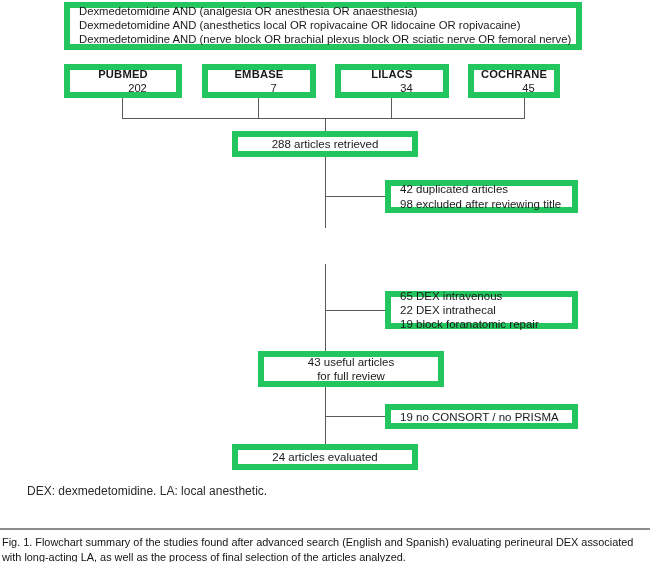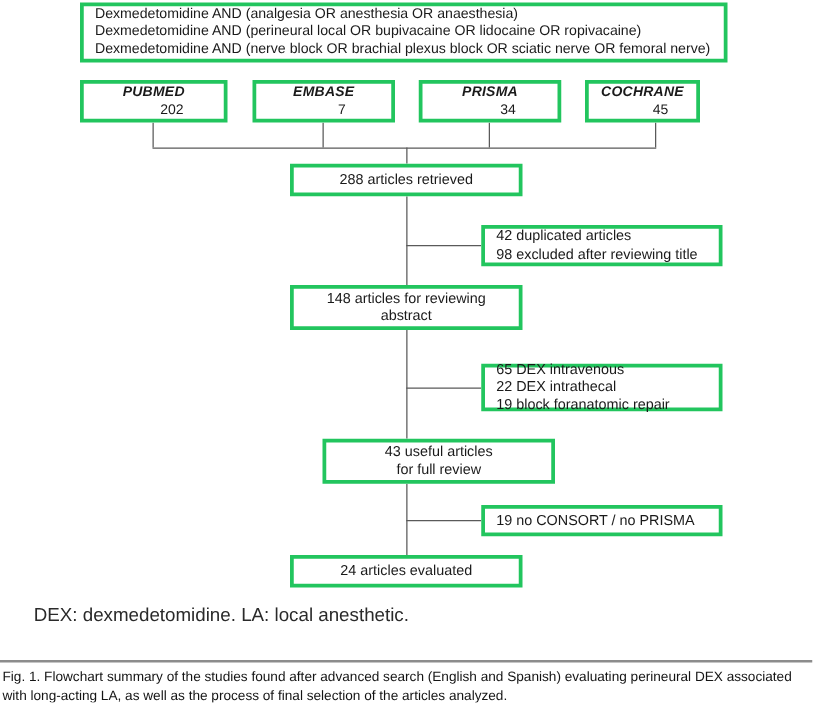--- a/index.html
+++ b/index.html
@@ -16,21 +16,21 @@
   }
 
   #figure-canvas {
     position: absolute;
     left: 0; top: 0;
     width: 650px; height: 528px;
   }
 
   .box {
     position: absolute;
-    border: 3px solid #22c55e;
+    border: 6px solid #22c55e;
     background: #ffffff;
     display: flex;
     flex-direction: column;
     justify-content: center;
     z-index: 3;
   }
 
   .box .line {
     line-height: 1.22;
     white-space: pre;
@@ -50,21 +50,20 @@
     top: 64px;
     height: 34px;
     align-items: center;
     text-align: center;
   }
   .db-box .db-name {
     font-size: 11.2px;
     font-weight: bold;
     letter-spacing: .2px;
     line-height: 1.28;
-    font-style: italic;
   }
   .db-box .db-count {
     font-size: 11.2px;
     line-height: 1.28;
     margin-left: 29px;
   }
   .db-0 { left: 64px;  width: 118px; }
   .db-1 { left: 202px; width: 114px; }
   .db-2 { left: 335px; width: 114px; }
   .db-3 { left: 468px; width: 92px; }
@@ -119,21 +118,21 @@
 
   
   .branch-1 { left: 325px; top: 196px; width: 60px; }
   .branch-2 { left: 325px; top: 310px; width: 60px; }
   .branch-3 { left: 325px; top: 416px; width: 60px; }
 
   
   #footnote {
     position: absolute;
     left: 27px; top: 484px;
-    font-size: 15px;
+    font-size: 12px;
     color: #2a2a2a;
     z-index: 2;
   }
 
   
   #caption-rule {
     position: absolute;
     left: 0; top: 528px;
     width: 650px; height: 2px;
     background: #8c8c8c;
@@ -148,34 +147,34 @@
   }
   #caption .cap-label { font-weight: normal; }
 </style>
 </head>
 <body>
 
 <div id="figure-canvas">
 
   <div class="box search-box">
     <div class="line">Dexmedetomidine AND (analgesia OR anesthesia OR anaesthesia)</div>
-    <div class="line">Dexmedetomidine AND (perineural local OR bupivacaine OR lidocaine OR ropivacaine)</div>
+    <div class="line">Dexmedetomidine AND (anesthetics local OR ropivacaine OR lidocaine OR ropivacaine)</div>
     <div class="line">Dexmedetomidine AND (nerve block OR brachial plexus block OR sciatic nerve OR femoral nerve)</div>
   </div>
 
   <div class="box db-box db-0">
     <div class="db-name">PUBMED</div>
     <div class="db-count">202</div>
   </div>
   <div class="box db-box db-1">
     <div class="db-name">EMBASE</div>
     <div class="db-count">7</div>
   </div>
   <div class="box db-box db-2">
-    <div class="db-name">PRISMA</div>
+    <div class="db-name">LILACS</div>
     <div class="db-count">34</div>
   </div>
   <div class="box db-box db-3">
     <div class="db-name">COCHRANE</div>
     <div class="db-count">45</div>
   </div>
 
   <div class="ln ln-v stem-0"></div>
   <div class="ln ln-v stem-1"></div>
   <div class="ln ln-v stem-2"></div>
@@ -188,24 +187,20 @@
   <div class="ln ln-v spine-3"></div>
 
   <div class="ln ln-h branch-1"></div>
   <div class="ln ln-h branch-2"></div>
   <div class="ln ln-h branch-3"></div>
 
   <div class="box main-box mb-retrieved">
     <div class="line">288 articles retrieved</div>
   </div>
 
-  <div class="box main-box mb-abstract">
-    <div class="line">148 articles for reviewing</div>
-    <div class="line">abstract</div>
-  </div>
 
   <div class="box main-box mb-full">
     <div class="line">43 useful articles</div>
     <div class="line">for full review</div>
   </div>
 
   <div class="box main-box mb-evaluated">
     <div class="line">24 articles evaluated</div>
   </div>
 

